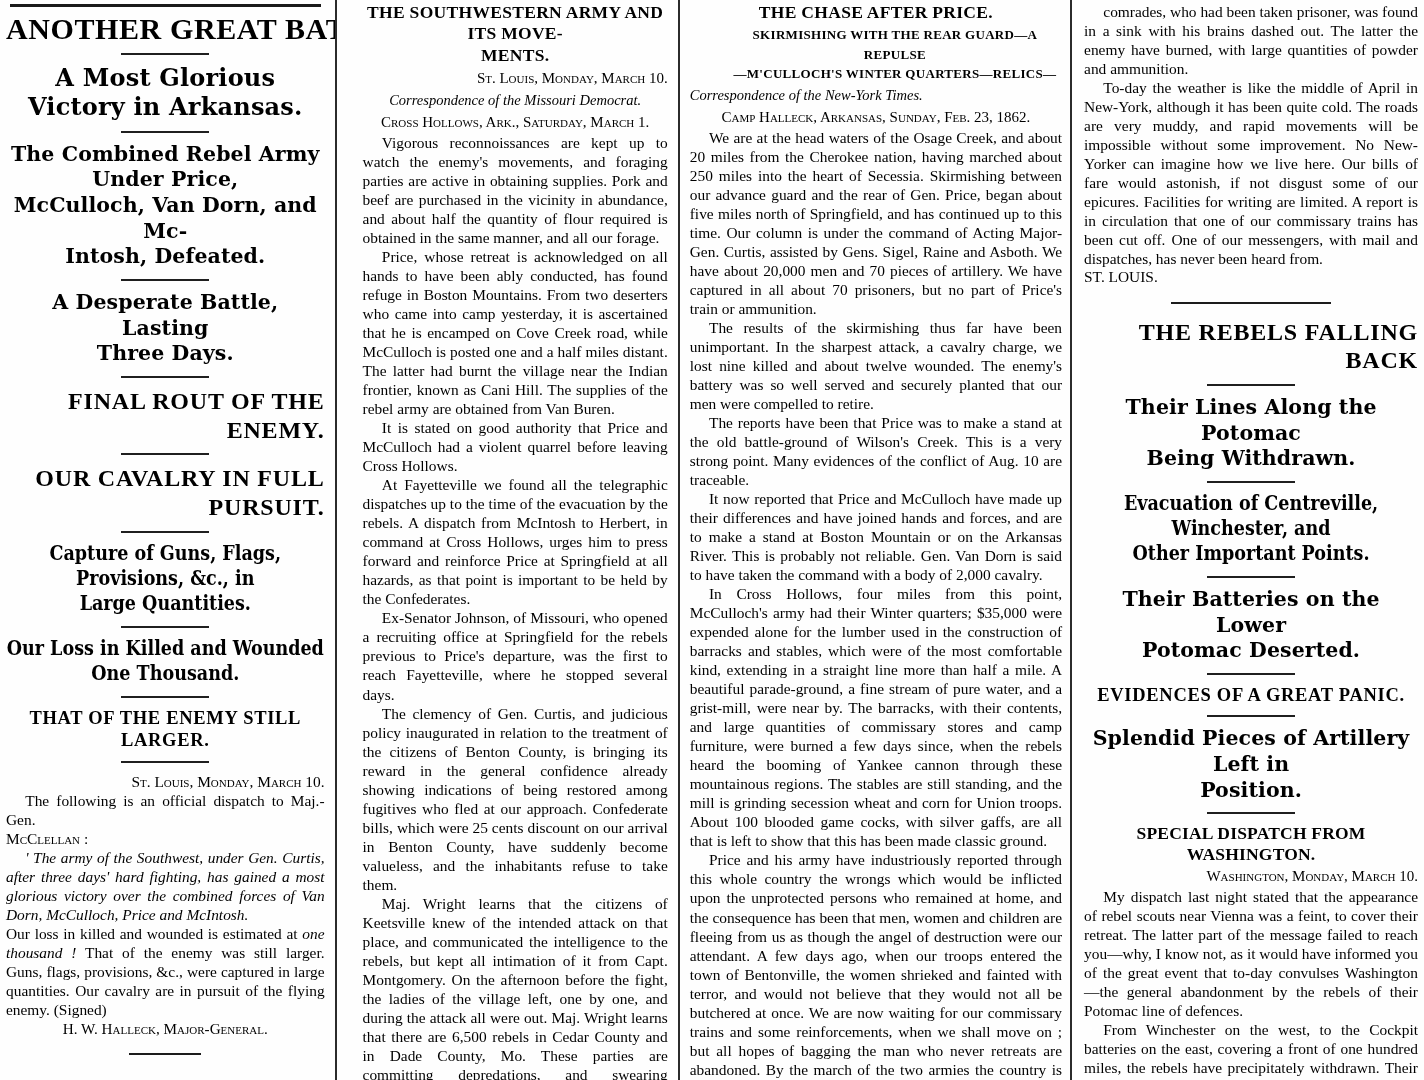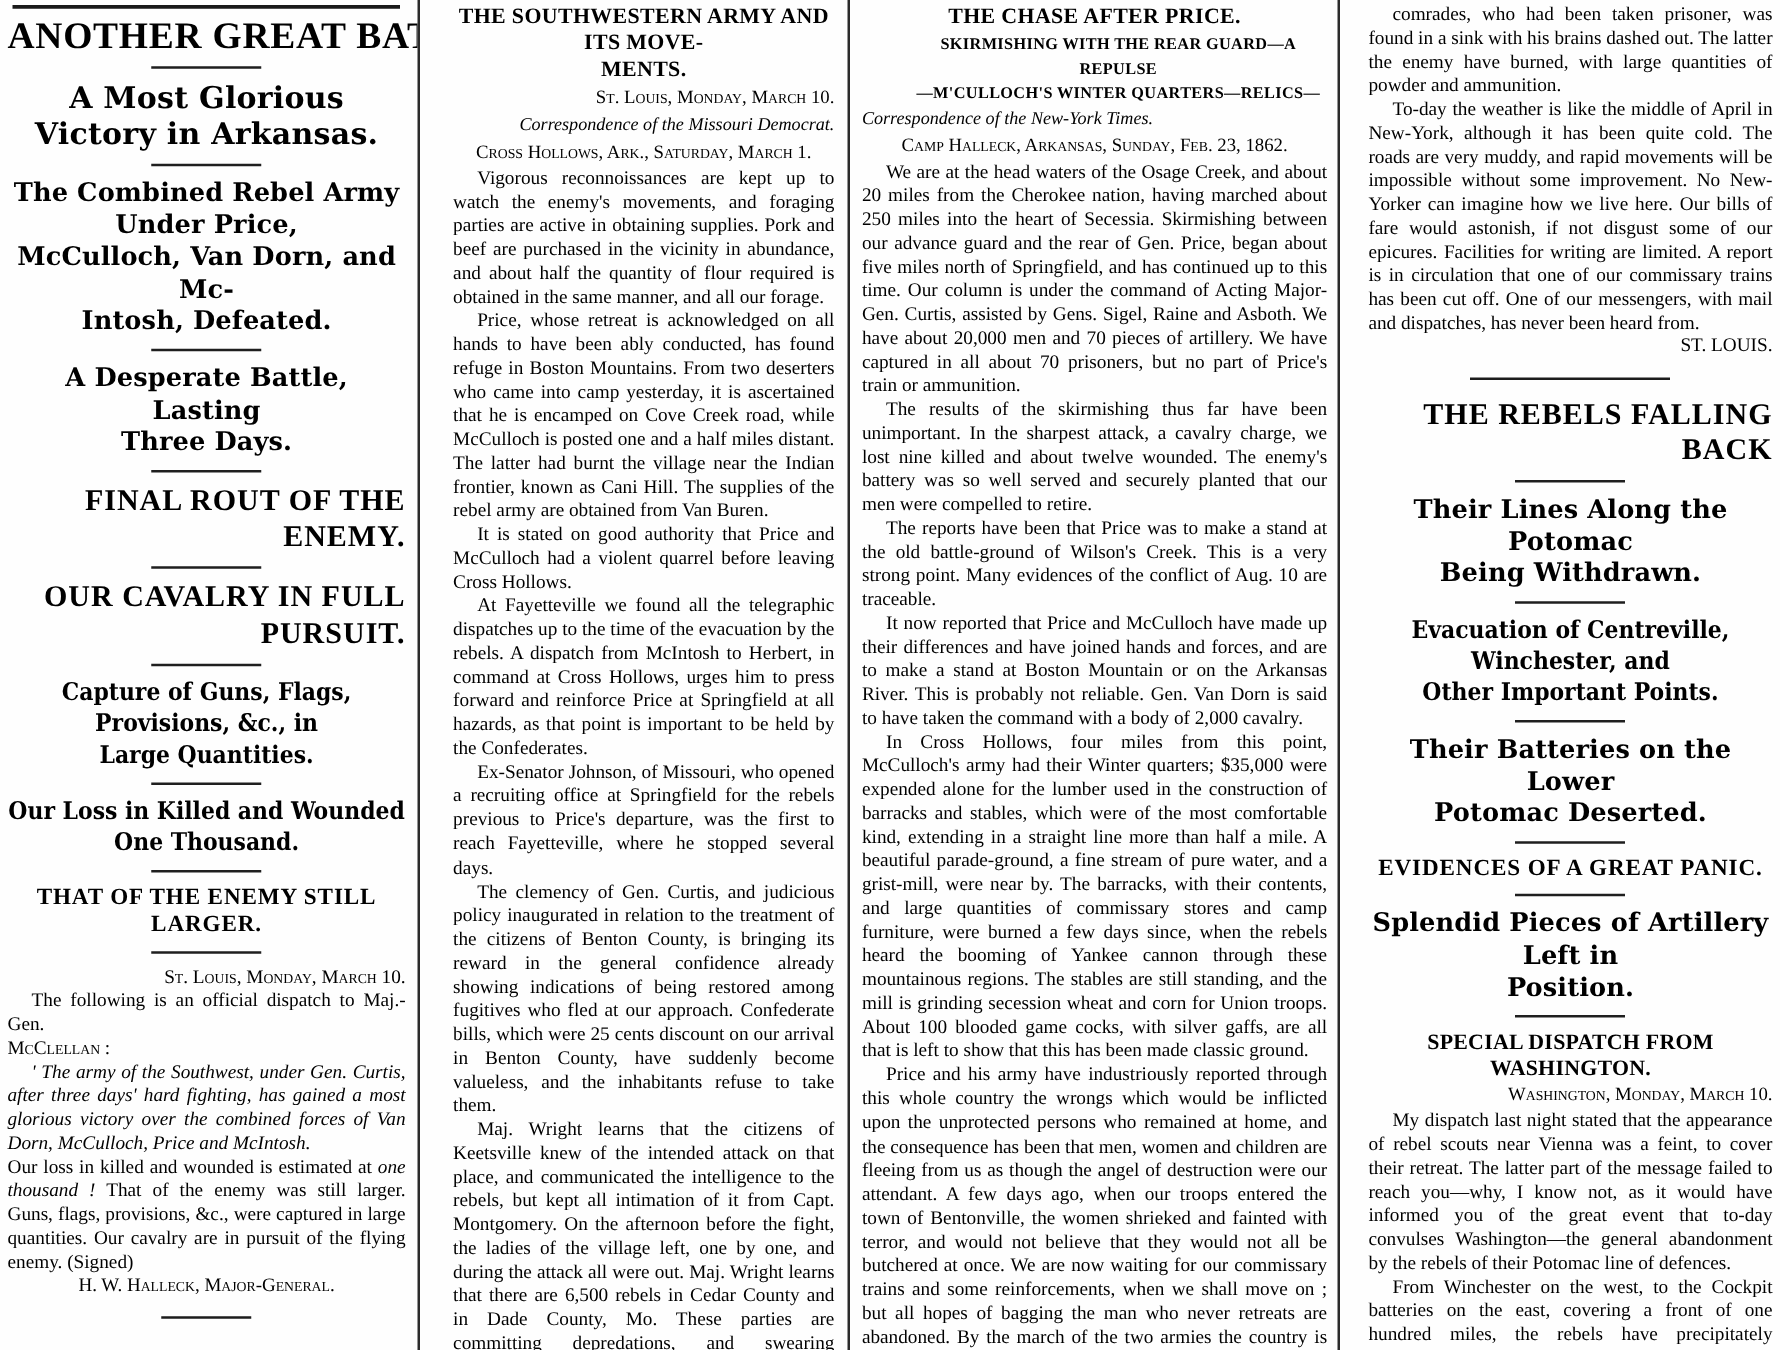--- a/index.html
+++ b/index.html
@@ -28,21 +28,21 @@
   }
   .col {
     box-sizing: border-box;
     padding: 2px 8px 0 8px;
     overflow: hidden;
     position: relative;
   }
   .col-1 { width: 348px; padding-left: 6px; padding-right: 10px; }
   .col-2 { width: 356px; border-left: 2px solid #2b2b2b; padding-left: 26px; padding-right: 10px;}
   .col-3 { width: 408px; border-left: 2px solid #2b2b2b; padding-left: 10px; padding-right: 8px;}
-  .col-4 { width: 368px; border-left: 2px solid #2b2b2b; padding-left: 23px; padding-right: 6px;}
+  .col-4 { width: 368px; border-left: 2px solid #2b2b2b; padding-left: 12px; padding-right: 6px;}
 
   
   .top-rule {
     height: 3px;
     background: #1a1a1a;
     margin: 2px 4px 6px 4px;
   }
 
   
   .deck {
@@ -123,21 +123,21 @@
     font-size: 13px;
     letter-spacing: 0.3px;
     line-height: 1.5;
     text-align: center;
     text-transform: uppercase;
     margin-left: 38px;
   }
   .credit-ital {
     font-style: italic;
     font-size: 14.5px;
-    text-align: right;
+    text-align: center;
     line-height: 1.45;
     margin: 1px 0 0 0;
   }
   .credit-ital.left {
     text-align: left;
   }
   .dateline {
     font-size: 15px;
     text-align: right;
     line-height: 1.4;
@@ -165,21 +165,21 @@
   p.body.right { text-align: right; text-indent: 0; }
 
   .sig {
     font-size: 15.2px;
     text-align: center;
     font-variant: small-caps;
     margin-top: 1px;
   }
   .sig-right {
     font-size: 15.4px;
-    text-align: right;
+    text-align: left;
     margin-top: 0px;
   }
   .end-rule {
     border: 0;
     border-top: 2.5px solid #1c1c1c;
     width: 72px;
     margin: 7px auto 7px auto;
   }
   .end-rule.fancy {
     border-top: 2px solid #1c1c1c;

